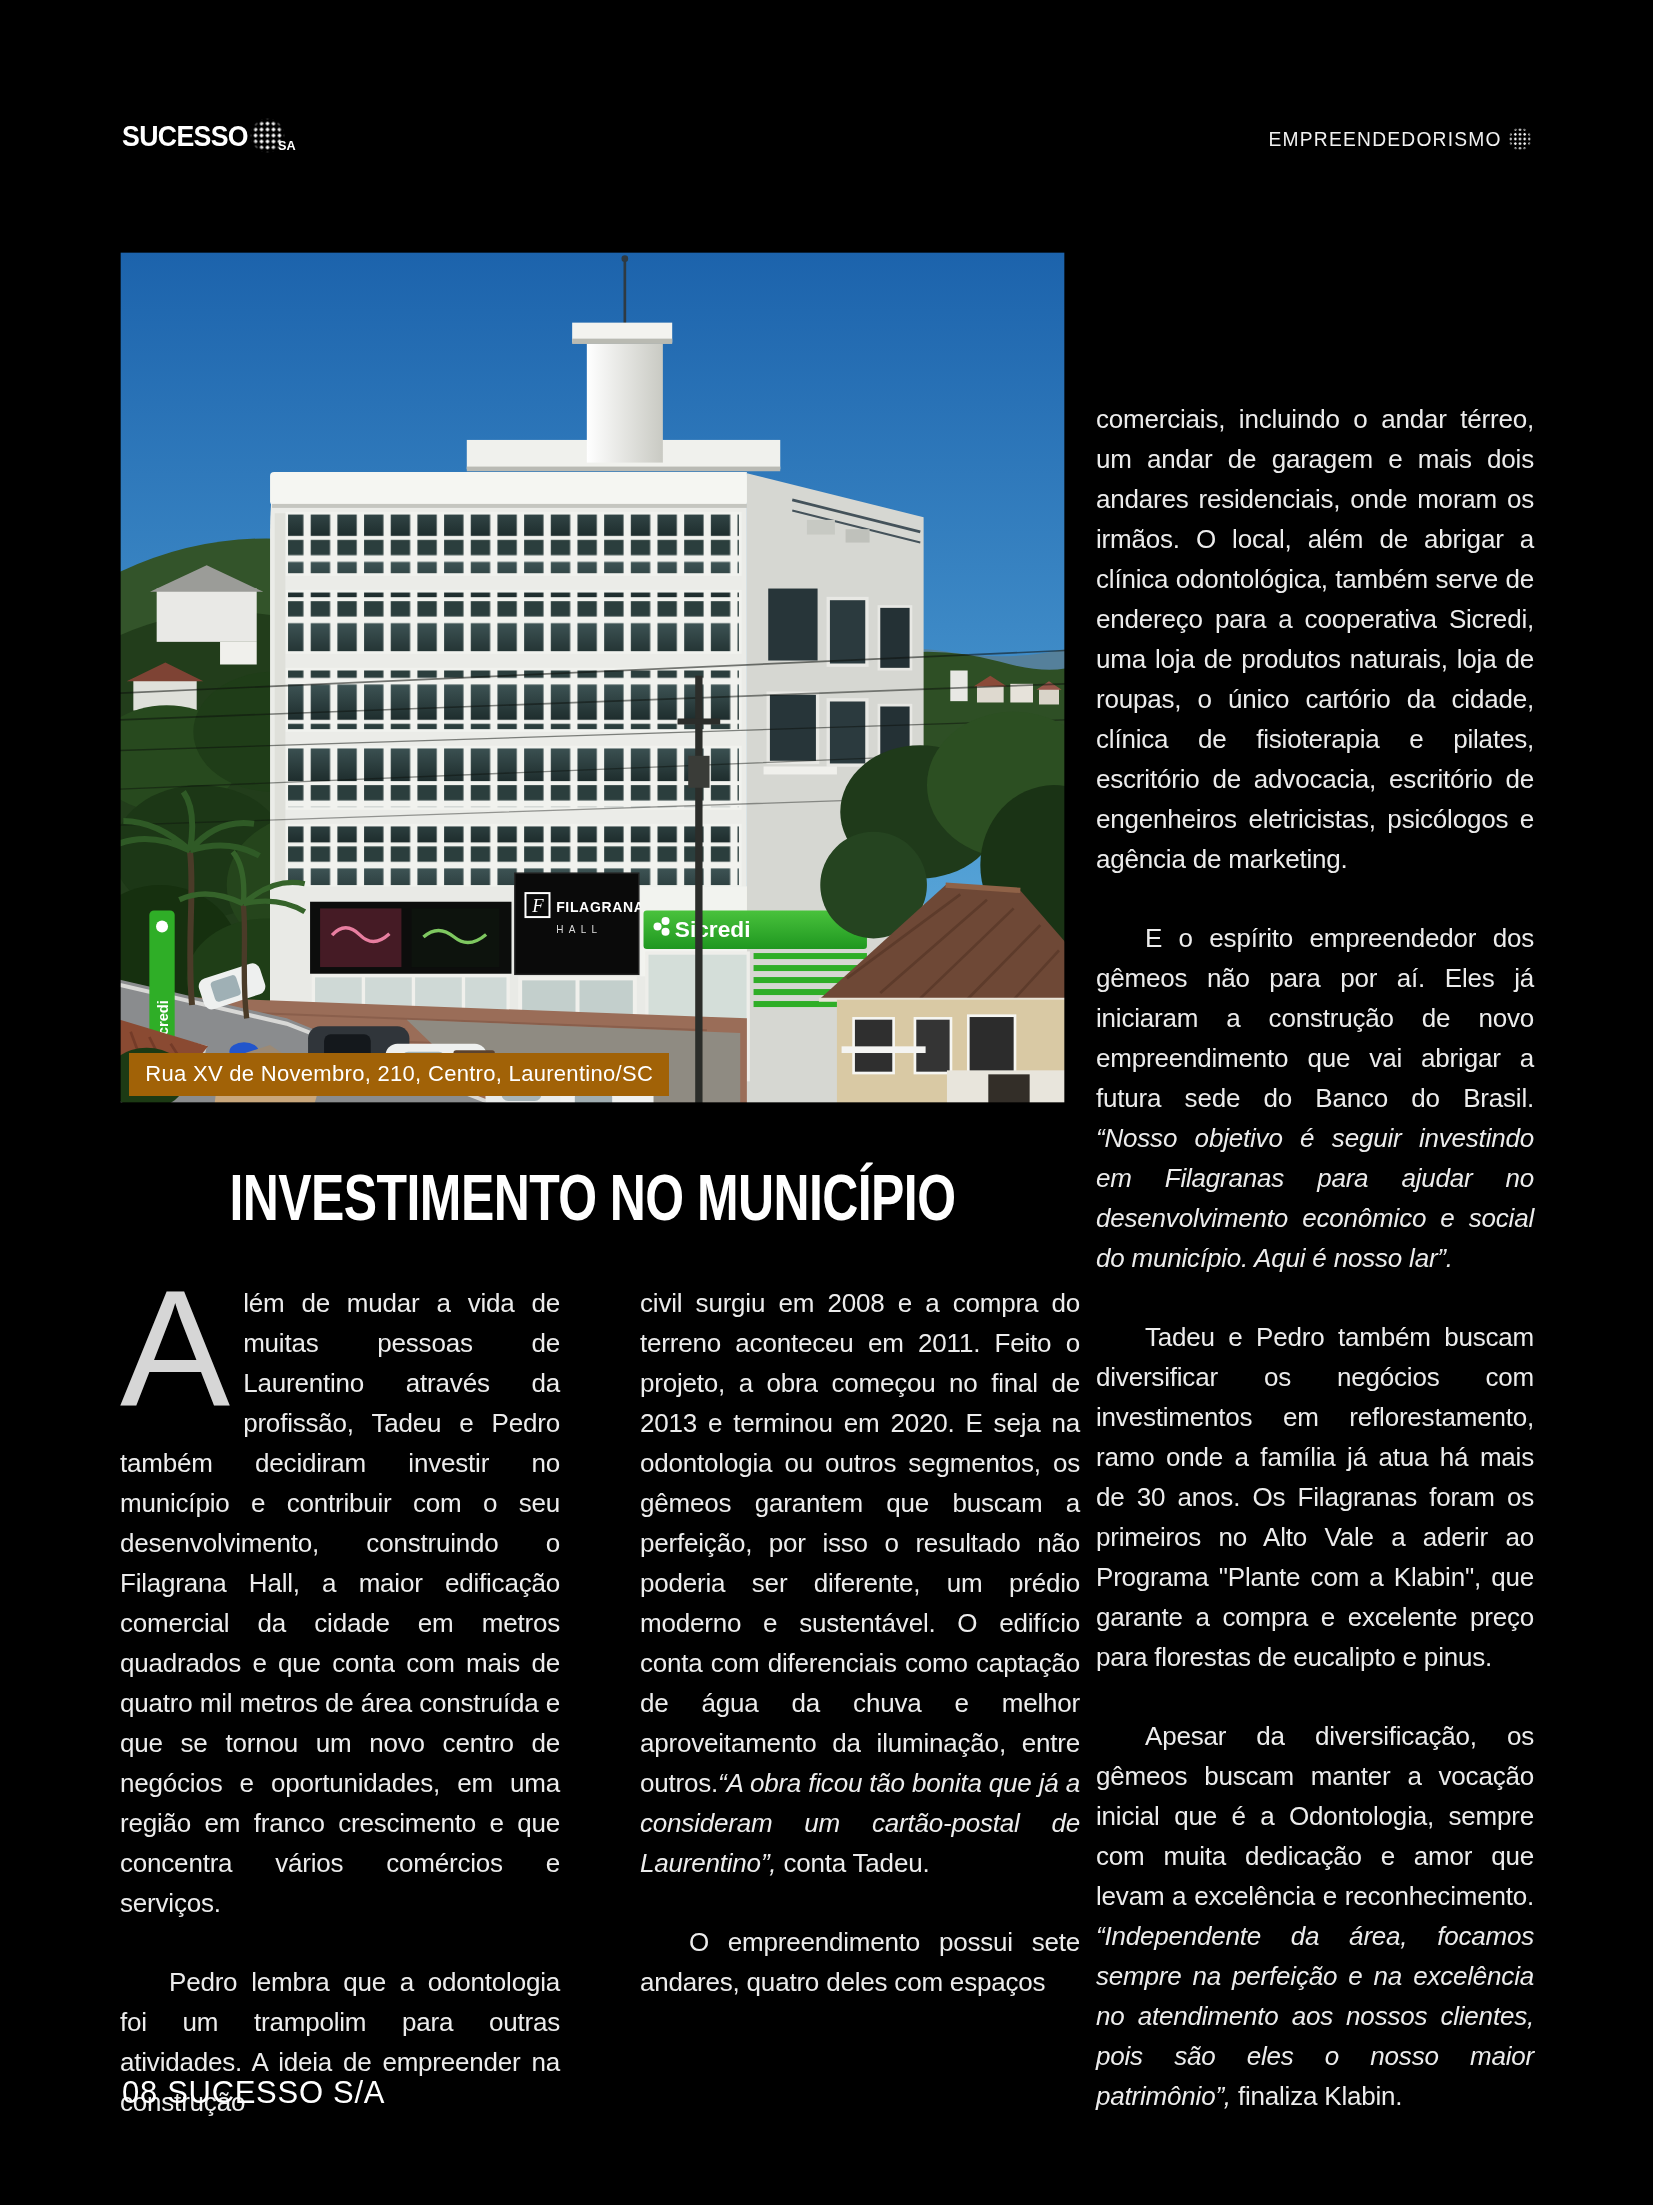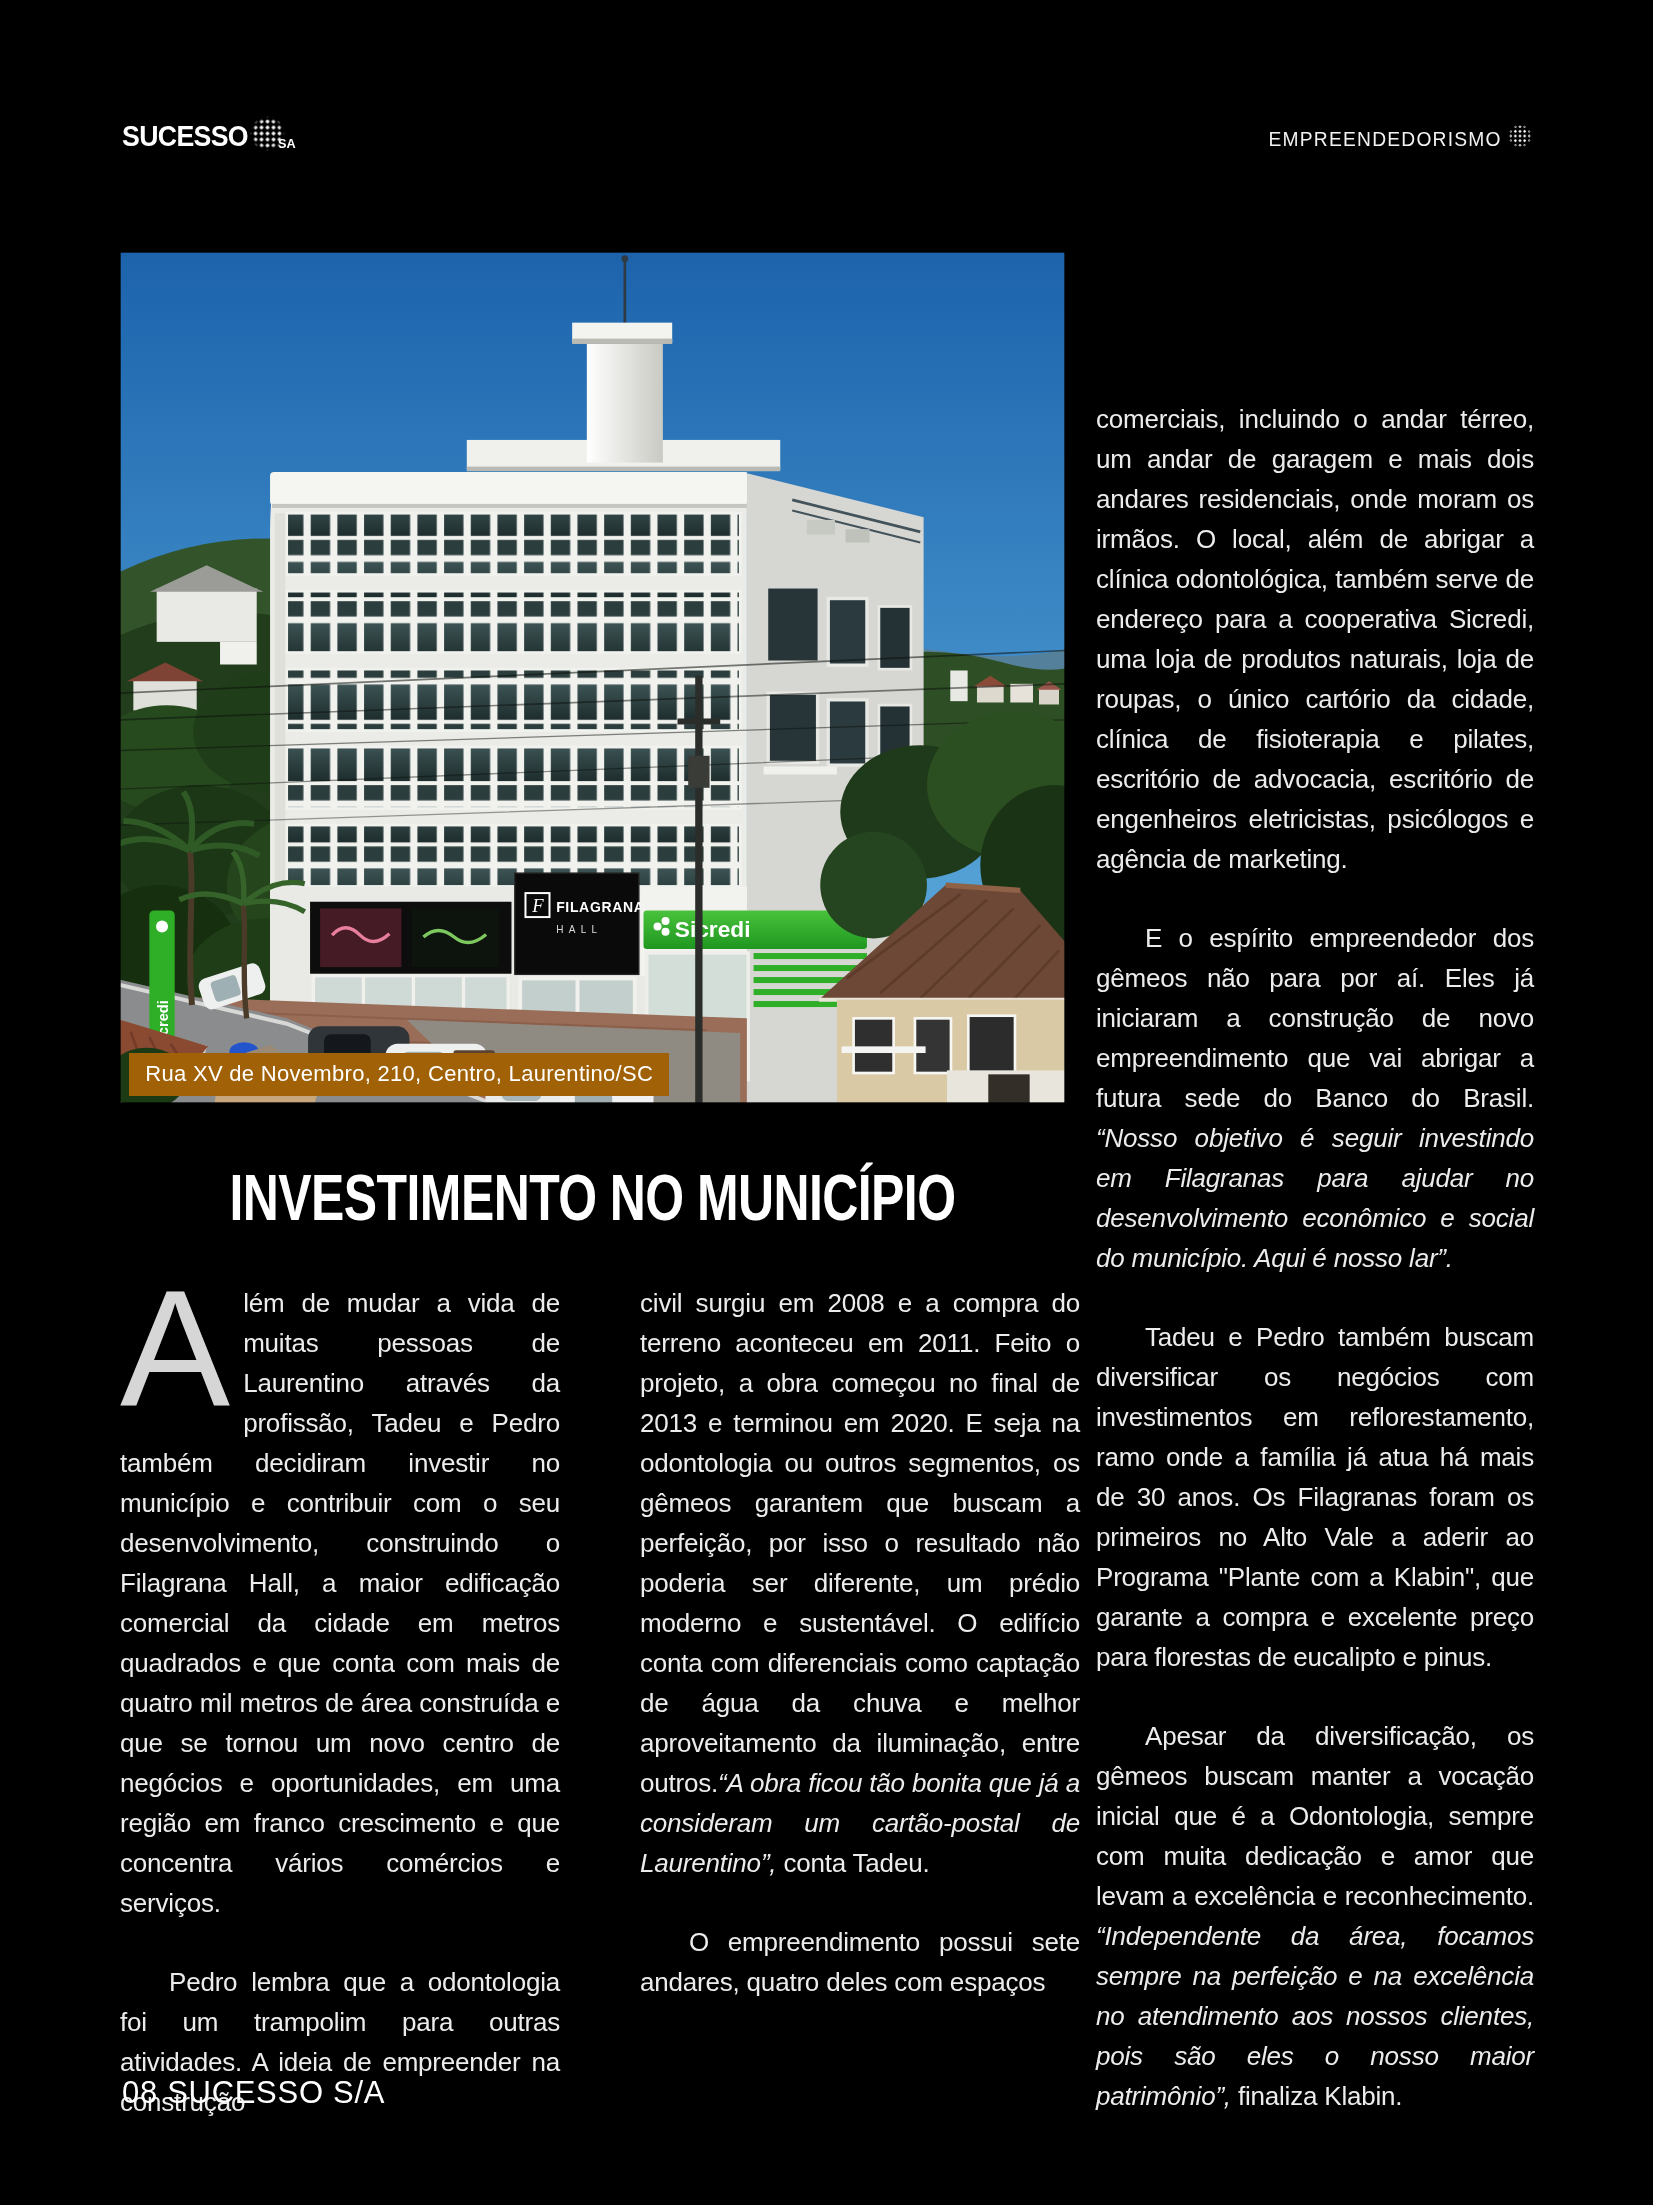--- a/index.html
+++ b/index.html
@@ -1,33 +1,33 @@
 <!DOCTYPE html>
 <html lang="pt-BR" style="font-size:10.7px"><head>
 <meta charset="utf-8">
 <style>
   html,body{margin:0;padding:0;background:#000;}
   body{width:1654px;height:2205px;position:relative;overflow:hidden;
        font-family:"Liberation Sans",sans-serif;color:#ededed;}
   .abs{position:absolute;}
 
   
-  .logo{left:122px;top:120px;display:flex;align-items:center;}
+  .logo{left:122px;top:120px;display:flex;align-items:flex-end;}
   .logo-text{font-size:29px;font-weight:700;color:#fff;letter-spacing:-0.7px;transform:scaleX(.92);transform-origin:left;}
   .globe{border-radius:50%;
      background-image:radial-gradient(circle,#fff 1.5px,rgba(255,255,255,0) 1.8px);
      background-size:6px 6px;background-position:center;
      -webkit-mask-image:radial-gradient(circle at center,#000 52%,transparent 71%);
      mask-image:radial-gradient(circle at center,#000 52%,transparent 71%);}
   .globe-lg{width:35px;height:35px;margin-left:-9.3px;margin-top:-5.3px;}
   .globe-sm{width:24px;height:24px;margin-left:6.7px;margin-top:-2.7px;
      background-size:4.7px 4.7px;
      background-image:radial-gradient(circle,#fff 1.1px,rgba(255,255,255,0) 1.4px);}
   .logo-sa{font-size:12.7px;font-weight:700;color:#fff;margin-left:-6.7px;margin-top:15px;}
-  .section{right:122px;top:127px;display:flex;align-items:flex-start;}
+  .section{right:122px;top:127px;display:flex;align-items:flex-end;}
   .section-label{font-size:20.7px;font-weight:400;color:#f2f2f2;letter-spacing:1.3px;transform:scaleX(.93);transform-origin:right;}
 
   
   .photo{left:120px;top:252px;width:945px;height:851px;background:#123;}
   .photo svg{display:block;}
   .caption{position:absolute;left:9.3px;bottom:6.7px;background:#a16207;color:#fff;
            font-size:22px;padding:8px 16px 9.3px 16px;letter-spacing:0.3px;white-space:nowrap;}
 
   
   .headline{left:120px;top:1161px;width:945px;text-align:center;color:#fff;

